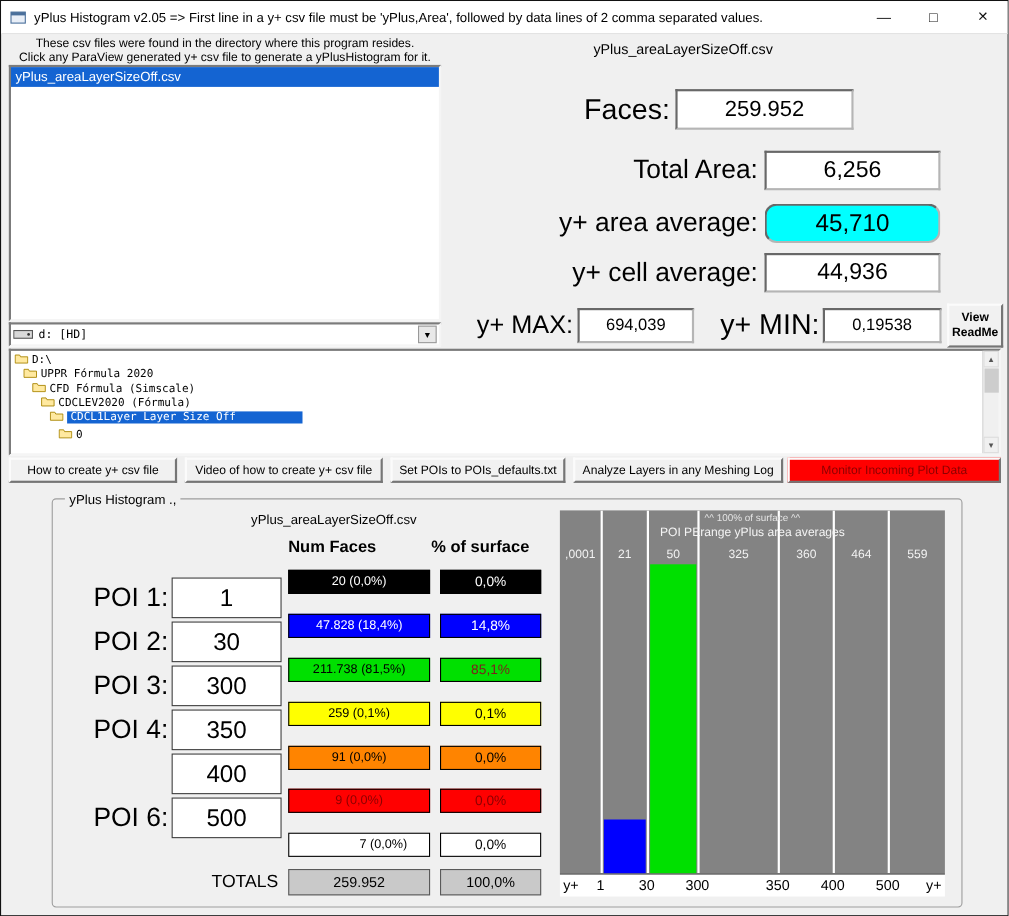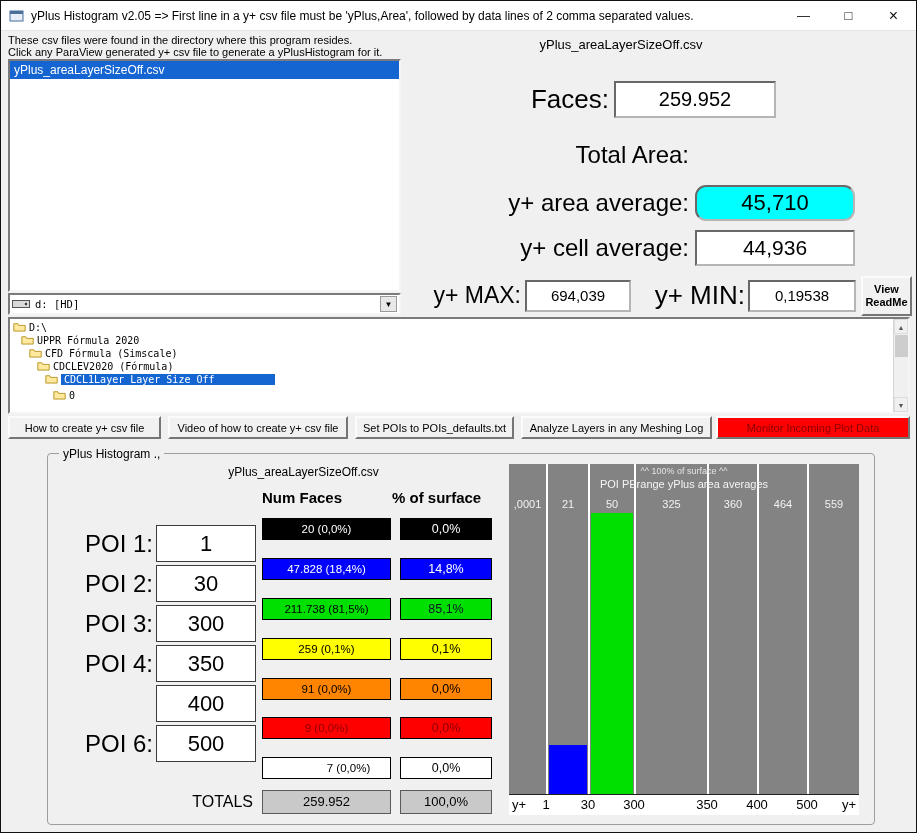--- a/index.html
+++ b/index.html
@@ -61,35 +61,36 @@
           <rect x="1" y="3" width="13" height="10" fill="#e8eef7" stroke="#4a6f9b"></rect>
           <rect x="1" y="3" width="13" height="3" fill="#4a6f9b"></rect>
         </svg>
     </span>
     <span class="title-text">yPlus Histogram v2.05 =&gt; First line in a y+ csv file must be 'yPlus,Area', followed by data lines of 2 comma separated values.</span>
     <span class="winbtn">—</span>
     <span class="winbtn">□</span>
     <span class="winbtn" style="font-size:16px">×</span>
   </div>
 
-  <div class="abs" style="left:7px;top:33px;width:393px;text-align:left;font-size:11px;line-height:12px">
+  <div class="abs" style="left:7px;top:33px;width:393px;text-align:center;font-size:11px;line-height:12px">
     <div>These csv files were found in the directory where this program resides.</div>
     <div>Click any ParaView generated y+ csv file to generate a yPlusHistogram for it.</div>
   </div>
 
   <div class="abs sunken" style="left:7px;top:58px;width:393px;height:233px;background:#fff">
     <div class="file-item" style="background-color: rgb(20, 100, 210);">yPlus_areaLayerSizeOff.csv</div>
   </div>
 
   <div class="abs" style="left:420px;top:36px;width:400px;text-align:center;font-size:13px">yPlus_areaLayerSizeOff.csv</div>
 
   <div class="abs biglabel" style="left:400px;top:80px;width:208px;height:37px;line-height:37px;text-align:right;font-size:26px">Faces:</div>
   <div class="abs valbox" style="left:613px;top:80px;width:162px;height:37px;line-height:33px;font-size:20px">259.952</div>
 
   <div class="abs biglabel" style="left:420px;top:136px;width:268px;height:36px;line-height:36px;text-align:right;font-size:24px">Total Area:</div>
+  <div class="abs valbox" style="left:694px;top:136px;width:160px;height:36px;line-height:32px;font-size:21px">6,256</div>
 
   <div class="abs biglabel" style="left:420px;top:184px;width:268px;height:36px;line-height:36px;text-align:right;font-size:24px">y+ area average:</div>
   <div class="abs valbox" style="left: 694px; top: 184px; width: 160px; height: 36px; line-height: 32px; font-size: 22px; background-color: rgb(0, 255, 255); border-radius: 11px;">45,710</div>
 
   <div class="abs biglabel" style="left:420px;top:229px;width:268px;height:36px;line-height:36px;text-align:right;font-size:24px">y+ cell average:</div>
   <div class="abs valbox" style="left:694px;top:229px;width:160px;height:36px;line-height:32px;font-size:21px">44,936</div>
 
   <div class="abs biglabel" style="left:400px;top:277px;width:120px;height:34px;line-height:34px;text-align:right;font-size:23px">y+ MAX:</div>
   <div class="abs valbox" style="left:524px;top:279px;width:106px;height:32px;line-height:28px;font-size:15px">694,039</div>
   <div class="abs biglabel" style="left:630px;top:277px;width:114px;height:34px;line-height:34px;text-align:right;font-size:26px">y+ MIN:</div>
@@ -183,21 +184,21 @@
   <div class="abs poiLabel" style="left:50px;top:724px;width:102px;height:37px;line-height:37px">POI 6:</div>
   <input class="poiInput" style="left: 155px; top: 724px; width: 100px; height: 37px;" value="500">
 
   <div class="abs bin" style="left: 261px; top: 517px; width: 129px; height: 22px; background-color: rgb(0, 0, 0); color: rgb(255, 255, 255);">20 (0,0%)</div>
   <div class="abs bin binpct" style="left: 399px; top: 517px; width: 92px; height: 22px; background-color: rgb(0, 0, 0); color: rgb(255, 255, 255);">0,0%</div>
 
   <div class="abs bin" style="left: 261px; top: 557px; width: 129px; height: 22px; background-color: rgb(0, 0, 255); color: rgb(255, 255, 255);">47.828 (18,4%)</div>
   <div class="abs bin binpct" style="left: 399px; top: 557px; width: 92px; height: 22px; background-color: rgb(0, 0, 255); color: rgb(255, 255, 255);">14,8%</div>
 
   <div class="abs bin" style="left: 261px; top: 597px; width: 129px; height: 22px; background-color: rgb(0, 224, 0); color: rgb(0, 0, 0);">211.738 (81,5%)</div>
-  <div class="abs bin binpct" style="left: 399px; top: 597px; width: 92px; height: 22px; background-color: rgb(0, 224, 0); color: #0f172a;">85,1%</div>
+  <div class="abs bin binpct" style="left: 399px; top: 597px; width: 92px; height: 22px; background-color: rgb(0, 224, 0); color: #7f1d1d;">85,1%</div>
 
   <div class="abs bin" style="left: 261px; top: 637px; width: 129px; height: 22px; background-color: rgb(255, 255, 0); color: rgb(0, 0, 0);">259 (0,1%)</div>
   <div class="abs bin binpct" style="left: 399px; top: 637px; width: 92px; height: 22px; background-color: rgb(255, 255, 0); color: rgb(0, 0, 0);">0,1%</div>
 
   <div class="abs bin" style="left: 261px; top: 677px; width: 129px; height: 22px; background-color: rgb(255, 132, 0); color: rgb(0, 0, 0);">91 (0,0%)</div>
   <div class="abs bin binpct" style="left: 399px; top: 677px; width: 92px; height: 22px; background-color: rgb(255, 132, 0); color: rgb(0, 0, 0);">0,0%</div>
 
   <div class="abs bin" style="left: 261px; top: 716px; width: 129px; height: 22px; background-color: rgb(255, 0, 0); color: rgb(139, 0, 0);">9 (0,0%)</div>
   <div class="abs bin binpct" style="left: 399px; top: 716px; width: 92px; height: 22px; background-color: rgb(255, 0, 0); color: rgb(139, 0, 0);">0,0%</div>
 

